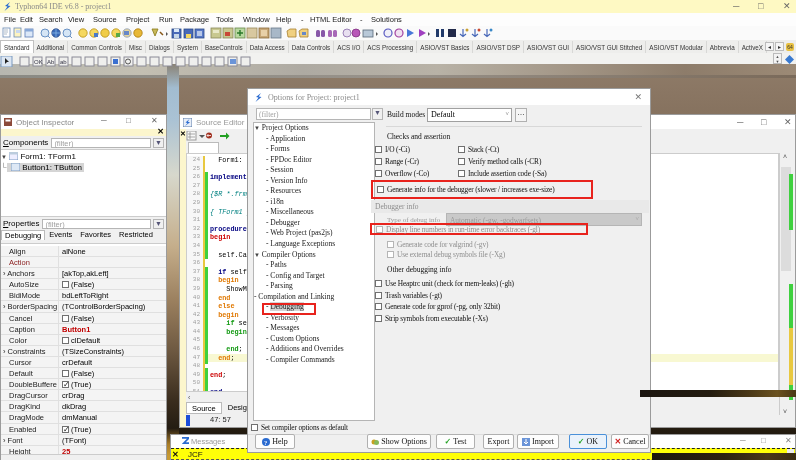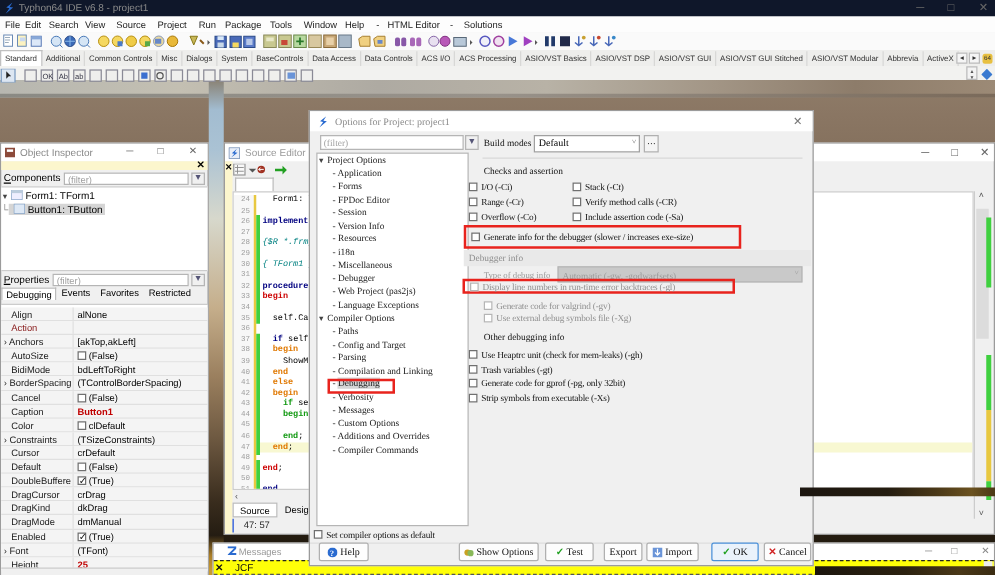--- a/index.html
+++ b/index.html
@@ -7,21 +7,21 @@
 body { font-family:"Liberation Sans", sans-serif; position:relative;
   background:#8d7c69; }
 #wall { position:absolute; left:0; top:0; width:796px; height:460px;
   background:linear-gradient(180deg,#9a8a76 0%,#8a7663 20%,#6e5a44 55%,#3a2d1e 80%,#191309 100%); }
 .win { position:absolute; background:#f0f0f0; border:1px solid #9b9b9b;margin-top:38px; }
 .titlebar { height:14px; background:#ffffff; color:#8a8a8a; font-size:8px;
   display:flex; align-items:center; padding-left:3px; position:relative; }
 
 
 #chrome { position:absolute; left:0; top:0; width:796px; height:64px; background:#f5f5f4; }
-#mwtitle { height:13px; background:#0f172a; font-size:8px; color:#8a8a8a; position:relative; }
+#mwtitle { height:13px; background:#fef9c3; font-size:8px; color:#8a8a8a; position:relative;font-family:Liberation Serif, serif; }
 #menubar { height:13px; background:#fdfdfd; font-size:7.5px; color:#222; white-space:nowrap; }
 #menubar span { position:absolute; top:15px; }
 #toolbar { position:absolute; left:0; top:26px; width:796px; height:14px; background:#fafafa; }
 #tabrow { position:absolute; left:0; top:40px; width:796px; height:13px; background:#eeeeec; font-size:6.3px; color:#333; white-space:nowrap; overflow:hidden; }
 .tab { display:inline-block; padding:2.5px 3px 0 3px; height:13px; border-right:1px solid #d8d8d6; }
 .tabsel { background:#fff; border:1px solid #c0c0c0; border-bottom:none; }
 #palrow { position:absolute; left:0; top:53px; width:796px; height:11px; background:#f2f2f0; }
 
 
 .wbtn { position:absolute; top:0; color:#666; font-size:9px; }
@@ -420,21 +420,21 @@
     <div style="position:absolute;top:131px;left:9px;width:4px;height:44px;background:#3fd03f"></div>
     <div style="position:absolute;top:175px;left:9px;width:4px;height:57px;background:#e8c840"></div>
     <div style="position:absolute;top:232px;left:9px;width:4px;height:15px;background:#3fd03f"></div>
   </div>
   <div style="position:absolute;left:8px;bottom:26px;font-size:7px;color:#555">‹</div>
   <div style="position:absolute;left:6px;bottom:13px;height:12px;display:flex;font-size:7.5px">
     <div style="background:#fff;border:1px solid #bbb;padding:0 5px;line-height:11px">Source</div>
     <div style="padding:0 6px;line-height:11px">Designer</div>
   </div>
   <div style="position:absolute;left:6px;bottom:1px;height:11px;font-size:7.5px;color:#222;display:flex">
-    <div style="width:64px;border-right:1px solid #ccc;padding-left:8px;border-left:1px solid #1d4ed8">47: 57</div>
+    <div style="width:64px;border-right:1px solid #ccc;padding-left:20px;border-left:4px solid #1d4ed8">47: 57</div>
     <div style="padding-left:10px">Mod</div>
   </div>
 </div>
 
 <div id="msg" class="win">
   <div id="msgtitle">
     <svg width="7" height="7" viewBox="0 0 8 8" style="position:absolute;left:11px;top:2px">
         <path d="M0 1 h8 l-6 6 h8" stroke="#2a6bd0" stroke-width="1.8" fill="none"></path>
       </svg>
     <span style="margin-left:10px">Messages</span>
@@ -476,21 +476,21 @@
     <div class="ti" style="padding-left:12px">- Resources</div>
     <div class="ti" style="padding-left:12px">- i18n</div>
     <div class="ti" style="padding-left:12px">- Miscellaneous</div>
     <div class="ti" style="padding-left:12px">- Debugger</div>
     <div class="ti" style="padding-left:12px">- Web Project (pas2js)</div>
     <div class="ti" style="padding-left:12px">- Language Exceptions</div>
     <div class="ti"><span style="font-size:6px;color:#444">▼</span> Compiler Options</div>
     <div class="ti" style="padding-left:12px">- Paths</div>
     <div class="ti" style="padding-left:12px">- Config and Target</div>
     <div class="ti" style="padding-left:12px">- Parsing</div>
-    <div class="ti" style="padding-left:12px">- Compilation and Linking</div>
+    <div class="ti" style="">- Compilation and Linking</div>
     <div class="ti" style="padding-left:12px">- <span style="background:#d5d5d5">Debugging</span></div>
     <div class="ti" style="padding-left:12px">- Verbosity</div>
     <div class="ti" style="padding-left:12px">- Messages</div>
     <div class="ti" style="padding-left:12px">- Custom Options</div>
     <div class="ti" style="padding-left:12px">- Additions and Overrides</div>
     <div class="ti" style="padding-left:12px">- Compiler Commands</div>
   </div>
   <div class="redbox" style="left:14px;top:214px;width:54px;height:12px"></div>
 
   <div style="position:absolute;left:139px;top:21px;font-size:7.5px;color:#111">Build modes</div>

